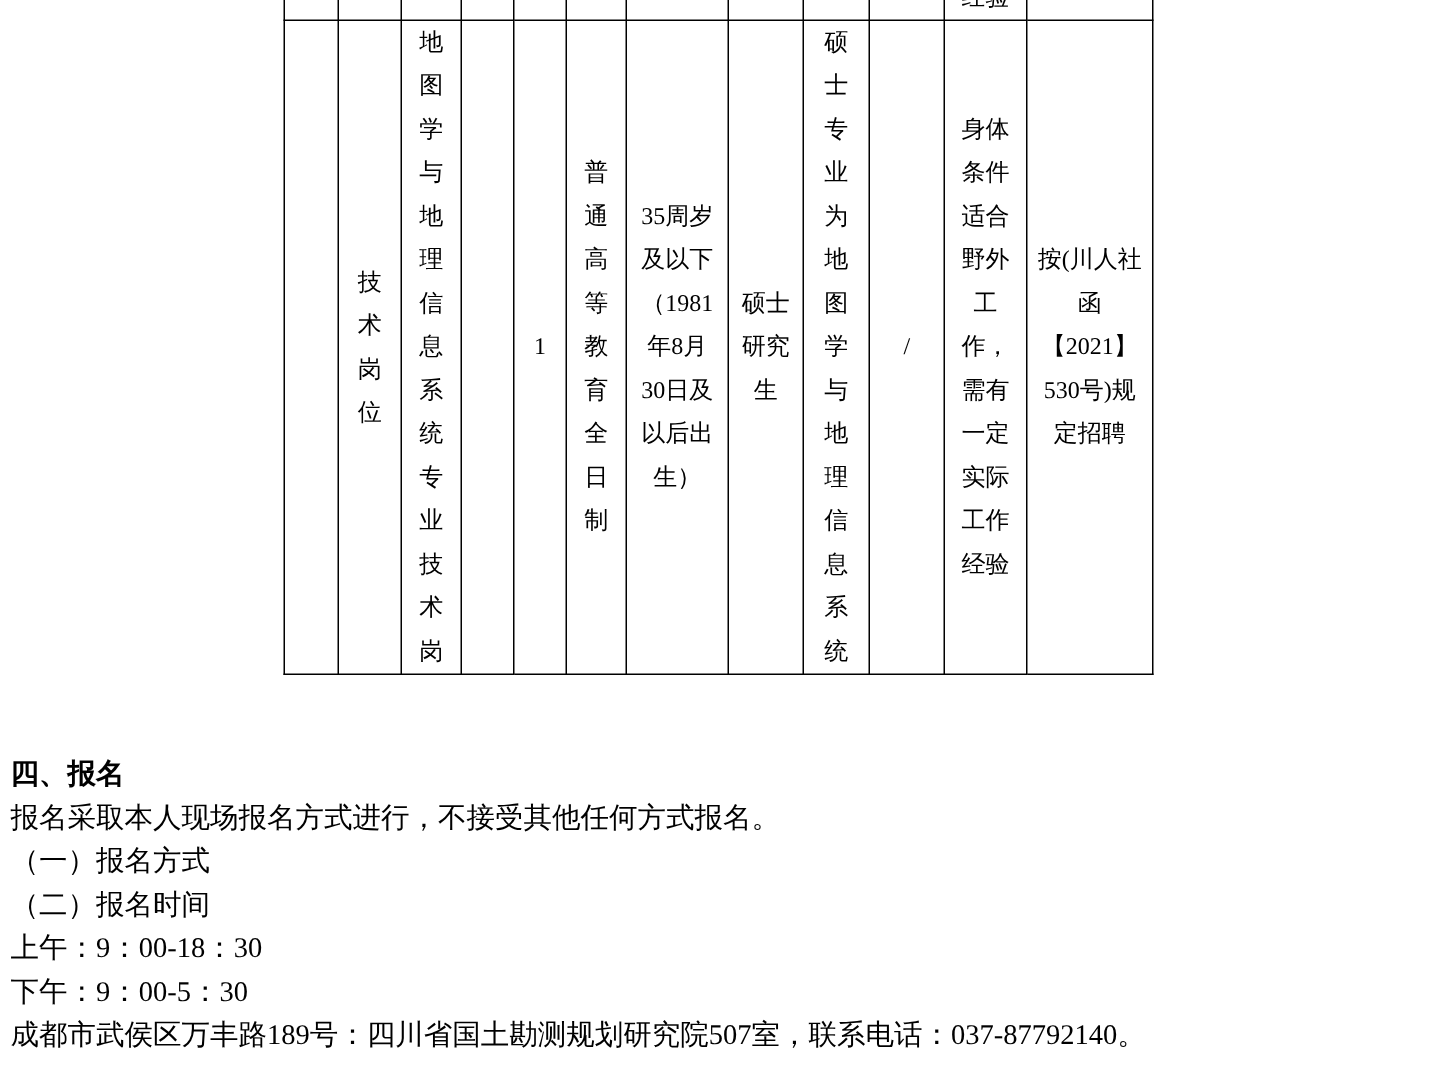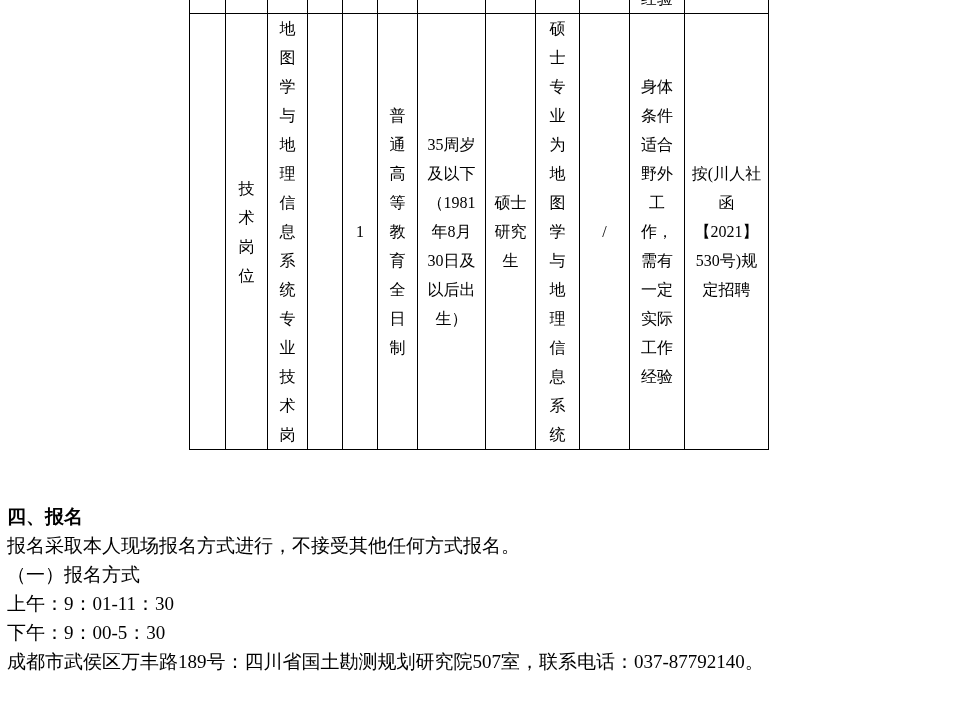--- a/index.html
+++ b/index.html
@@ -188,18 +188,19 @@
 530号)规
 定招聘</td>
     </tr>
   </tbody>
     </table>
 
   <div class="bodytext">
     <div class="line heading">四、报名</div>
     <div class="line">报名采取本人现场报名方式进行，不接受其他任何方式报名。</div>
     <div class="line">（一）报名方式</div>
-    <div class="line">上午：9：01-11：30</div>
+    <div class="line">（二）报名时间</div>
+    <div class="line">上午：9：00-18：30</div>
     <div class="line">下午：9：00-5：30</div>
     <div class="line">成都市武侯区万丰路189号：四川省国土勘测规划研究院507室，联系电话：037-87792140。</div>
   </div>
 
 </div>
 
 </body></html>

